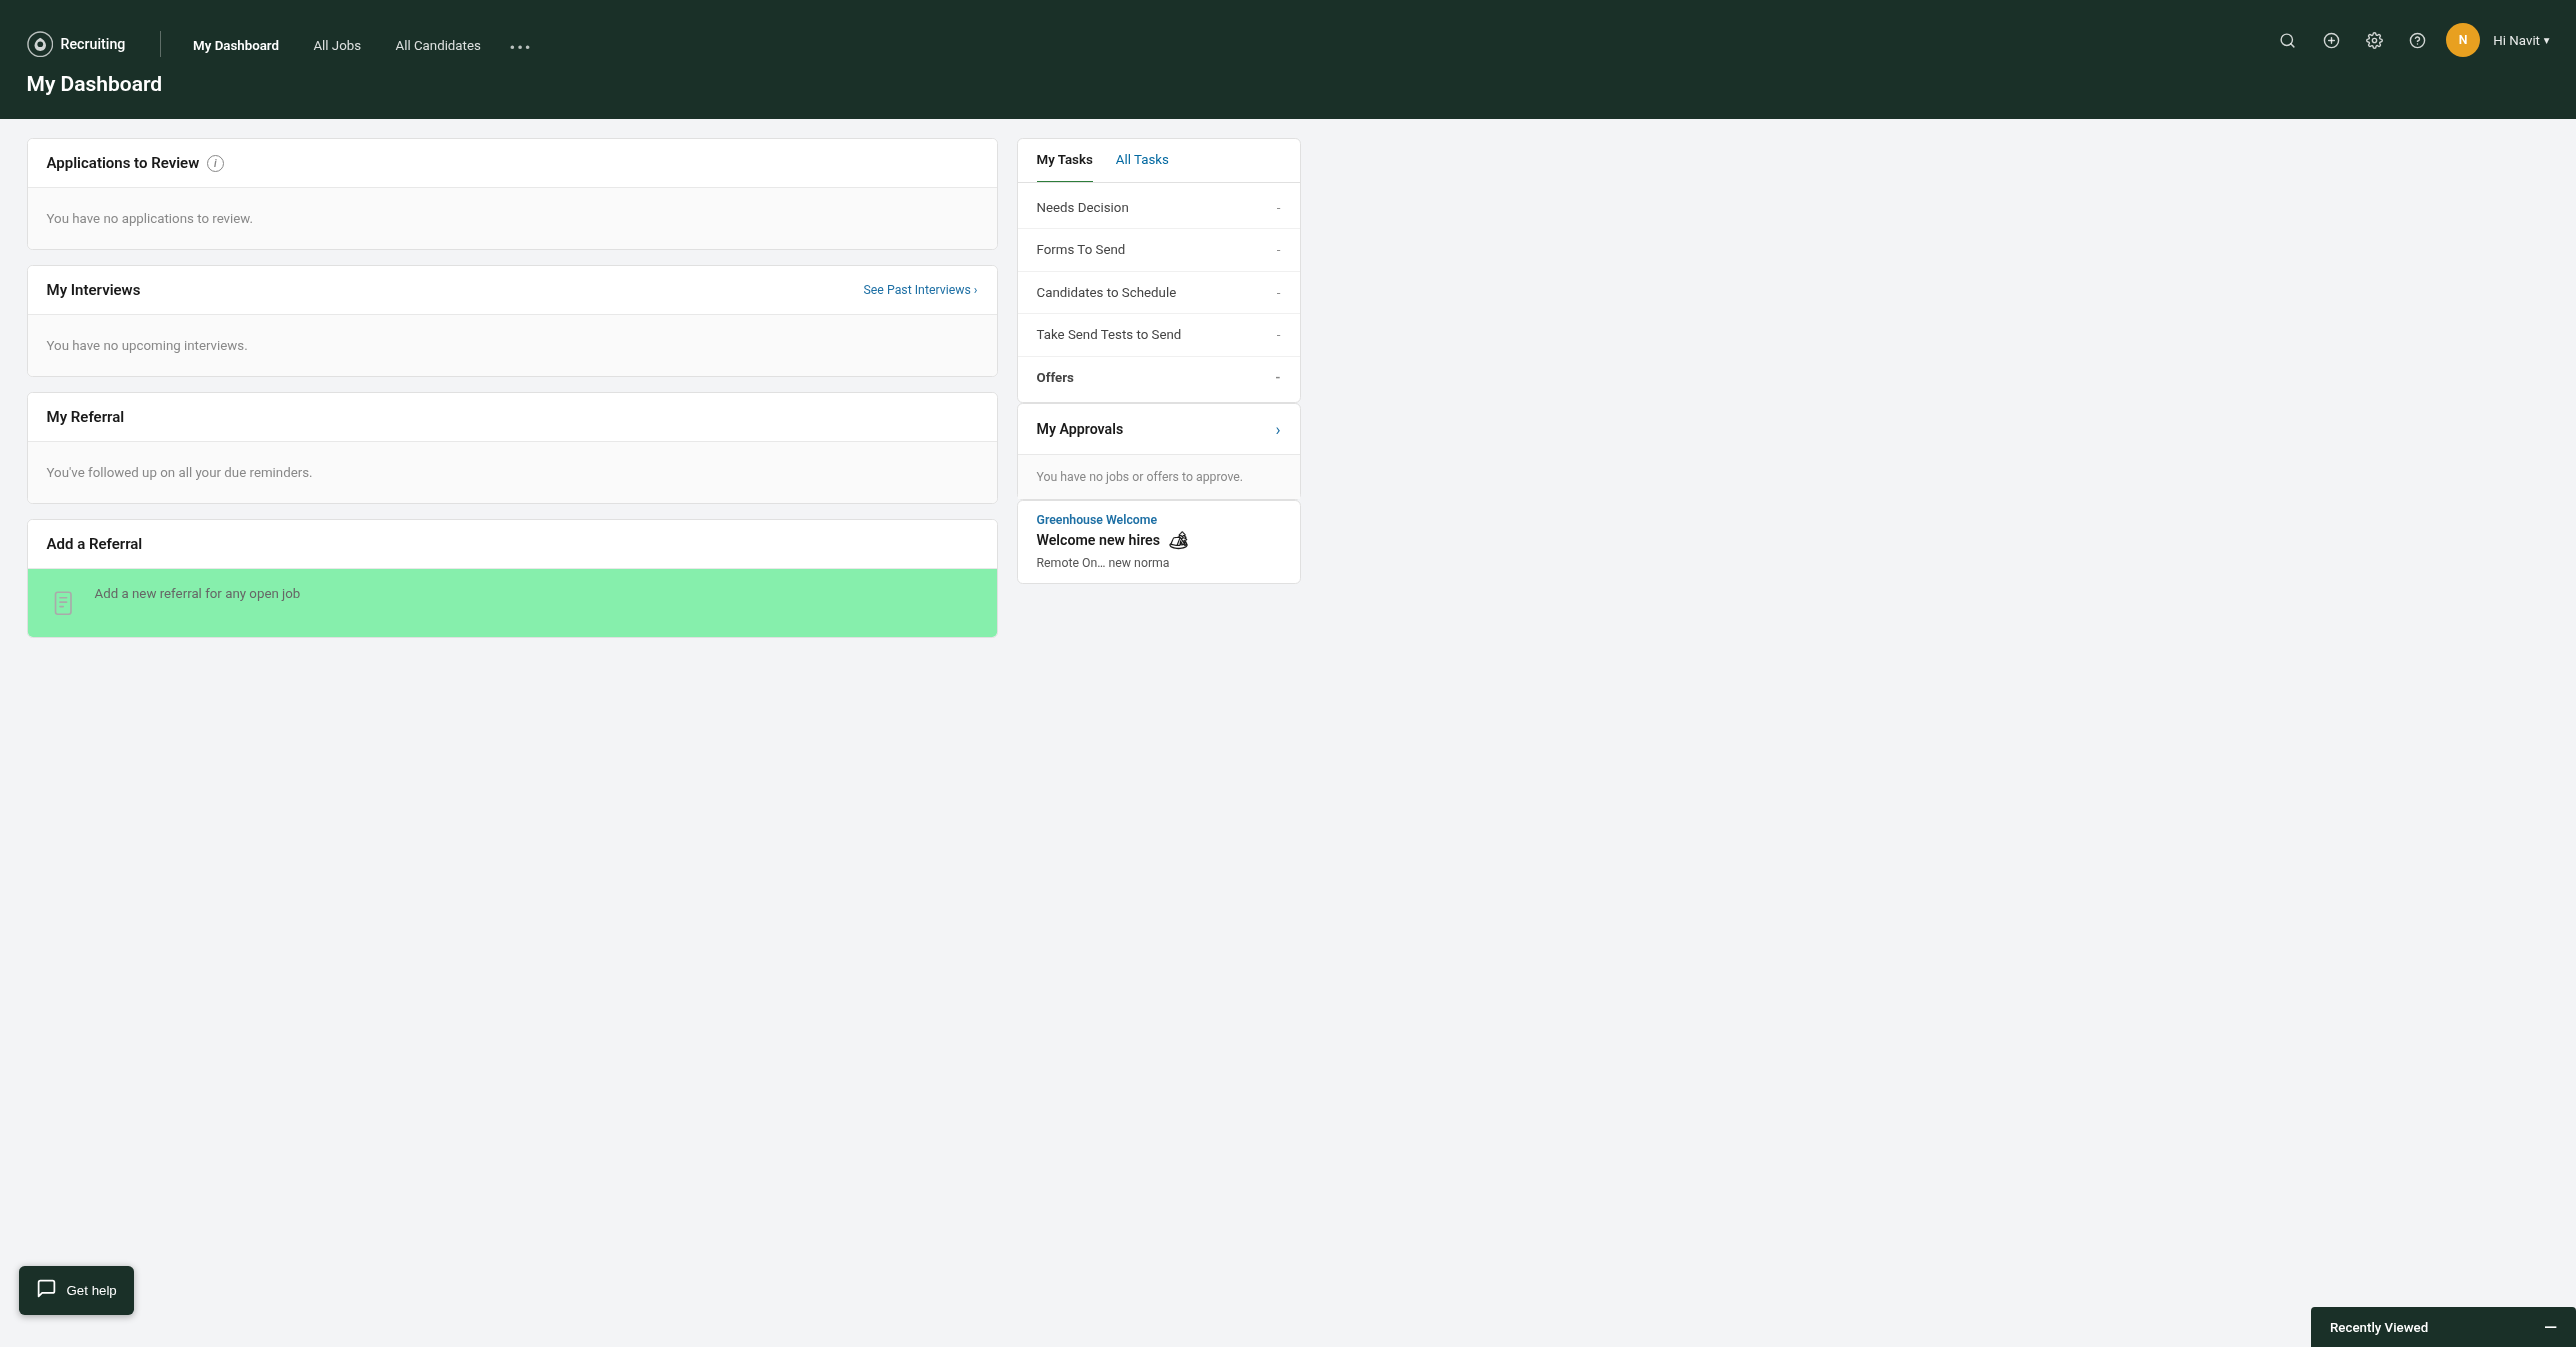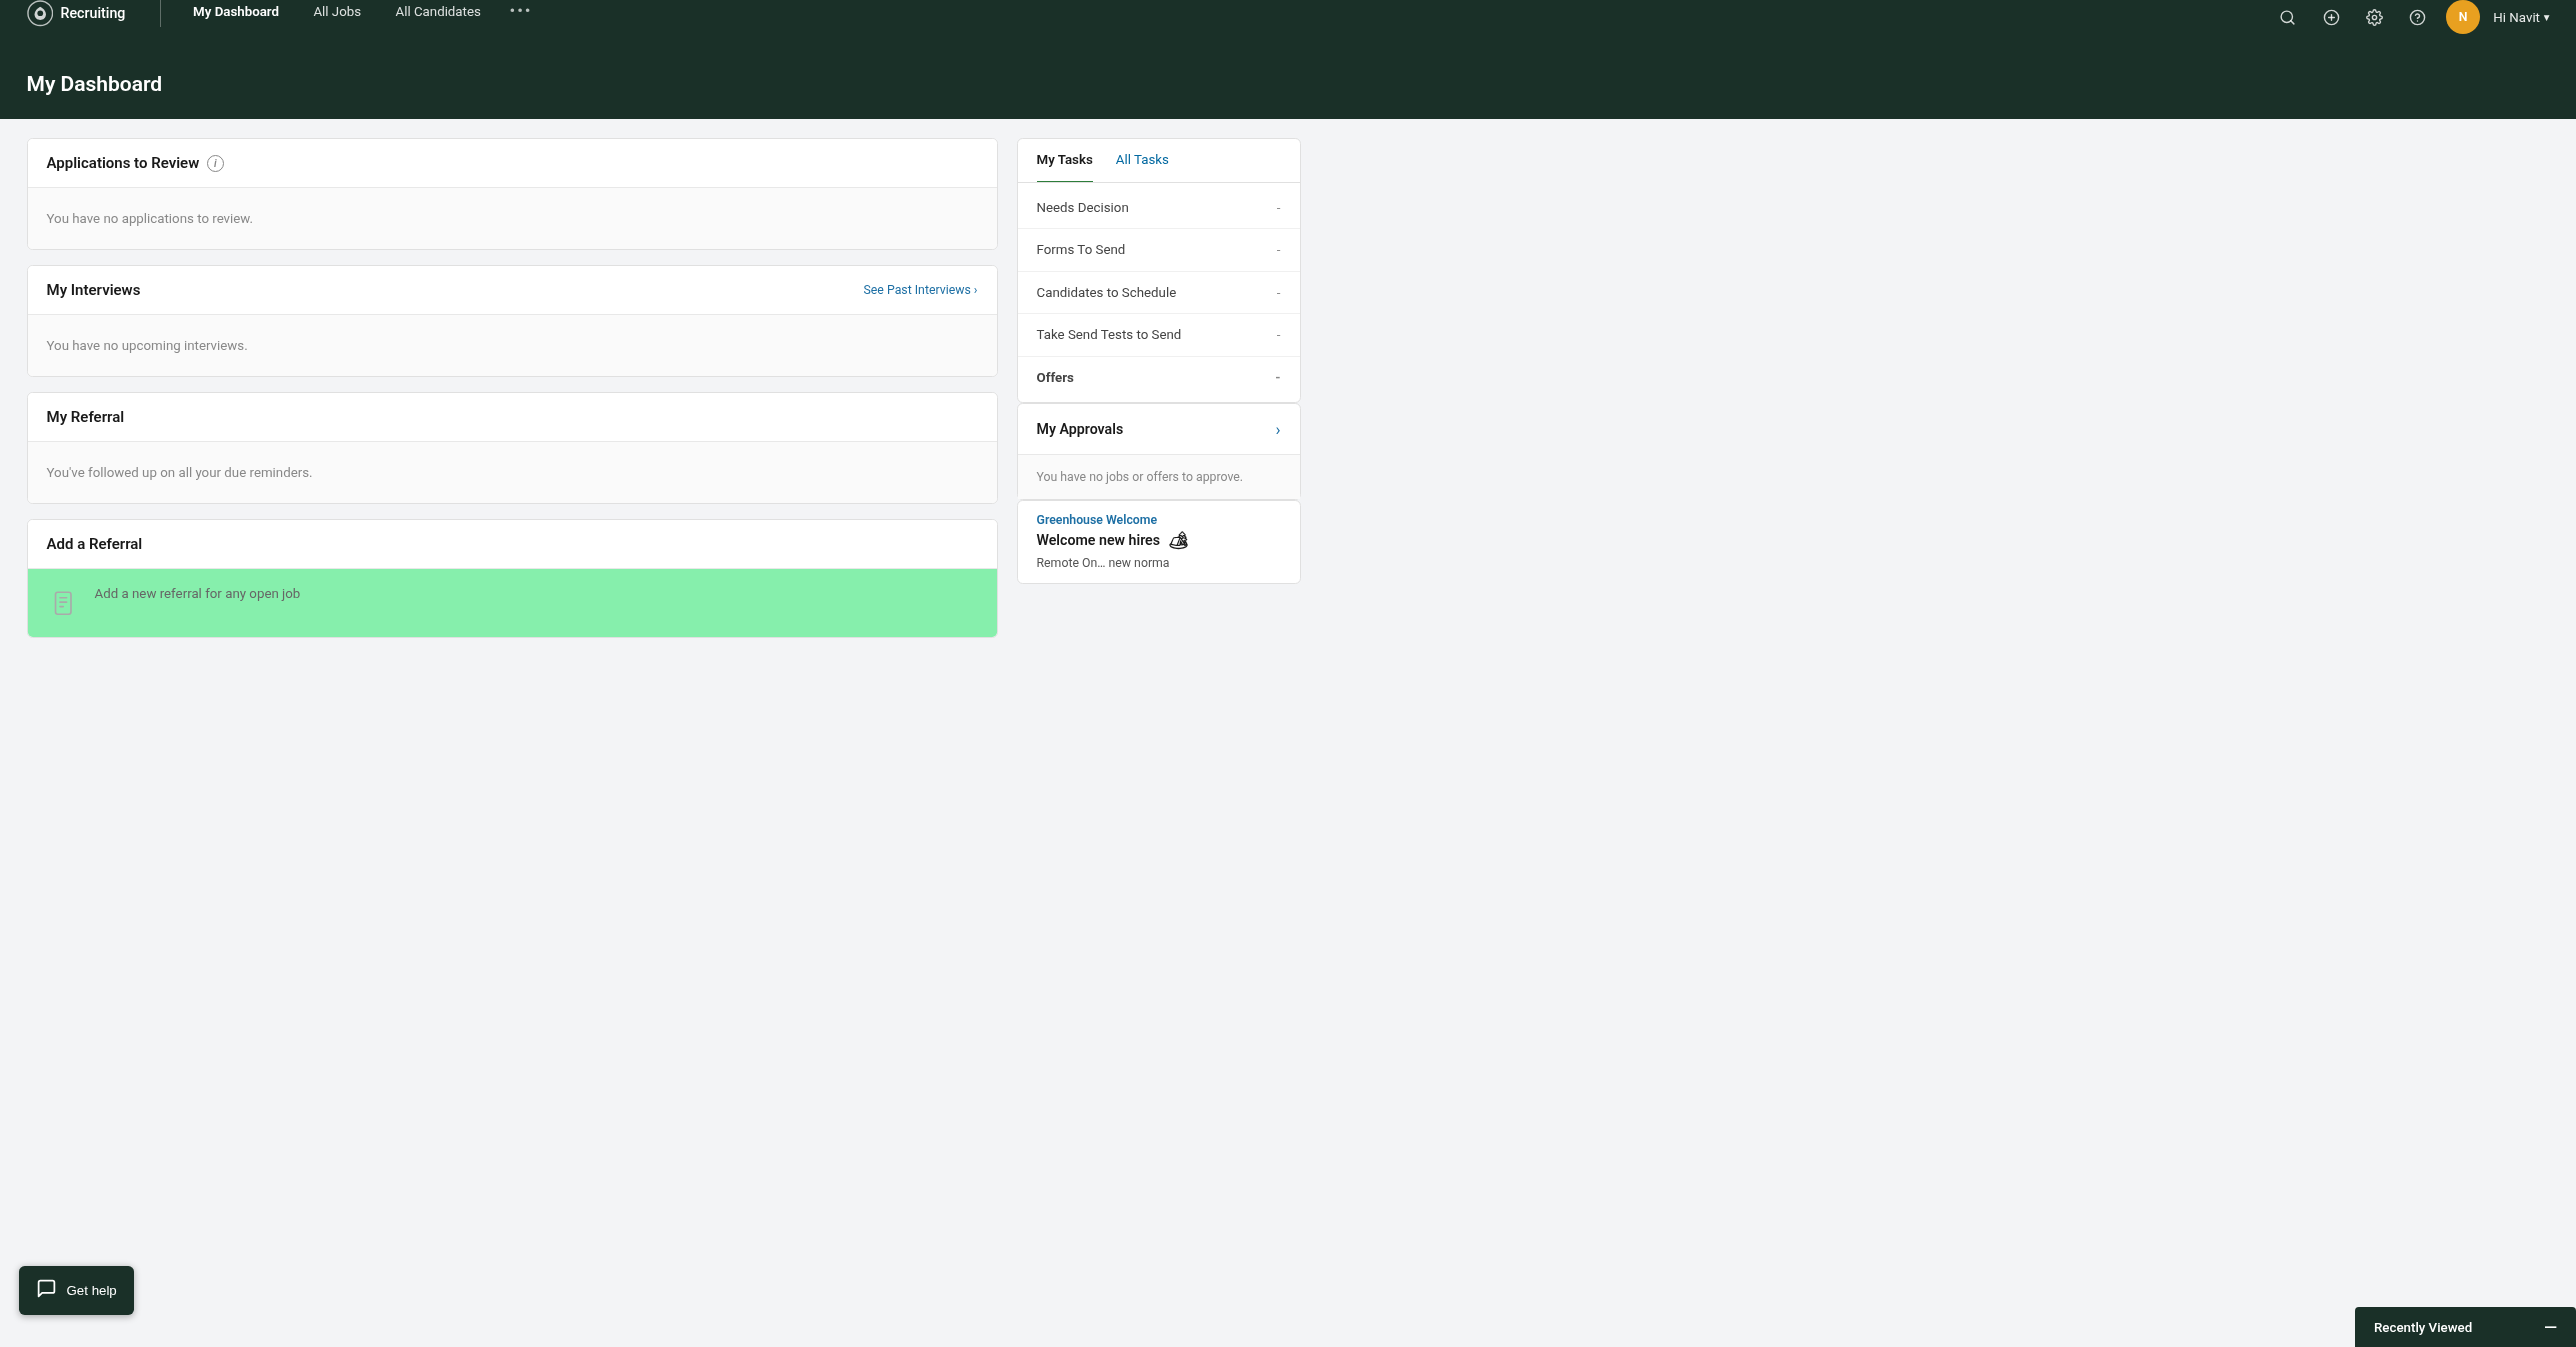--- a/index.html
+++ b/index.html
@@ -2,21 +2,21 @@
 <html style="font-size:15px"><head>
   <meta charset="utf-8">
   <style>
     * { box-sizing: border-box; margin: 0; padding: 0; }
     body { font-family: -apple-system, BlinkMacSystemFont, 'Segoe UI', Roboto, sans-serif; background: #f3f4f6; color: #333; }
 
     
     .topnav {
       background: #1a3028;
       display: flex;
-      align-items: flex-start;
+      align-items: flex-end;
       padding: 0 26.5px;
       height: 57px;
       gap: 23px;
     }
     .topnav-logo {
       display: flex;
       align-items: center;
       gap: 7.6px;
       color: #fff;
       font-size: 14.2px;
@@ -278,21 +278,21 @@
     .recently-viewed-bar {
       position: fixed;
       bottom: 0;
       right: 0;
       background: #1a3028;
       color: #fff;
       display: flex;
       align-items: center;
       justify-content: space-between;
       padding: 11.4px 19px;
-      width: 221px;
+      width: 265px;
       font-size: 13.3px;
       font-weight: 500;
       cursor: pointer;
       border-radius: 3.8px 3.8px 0 0;
     }
     .recently-viewed-bar .close-icon {
       font-size: 17px;
       line-height: 1;
     }
 

